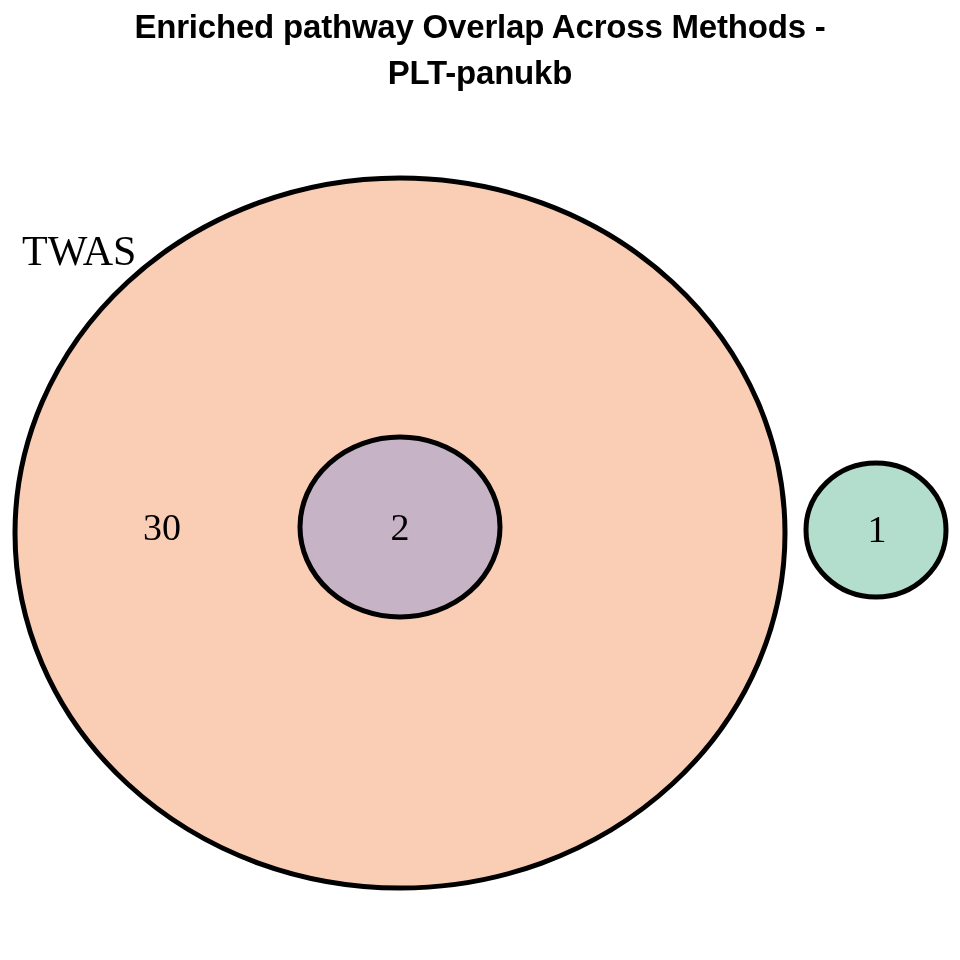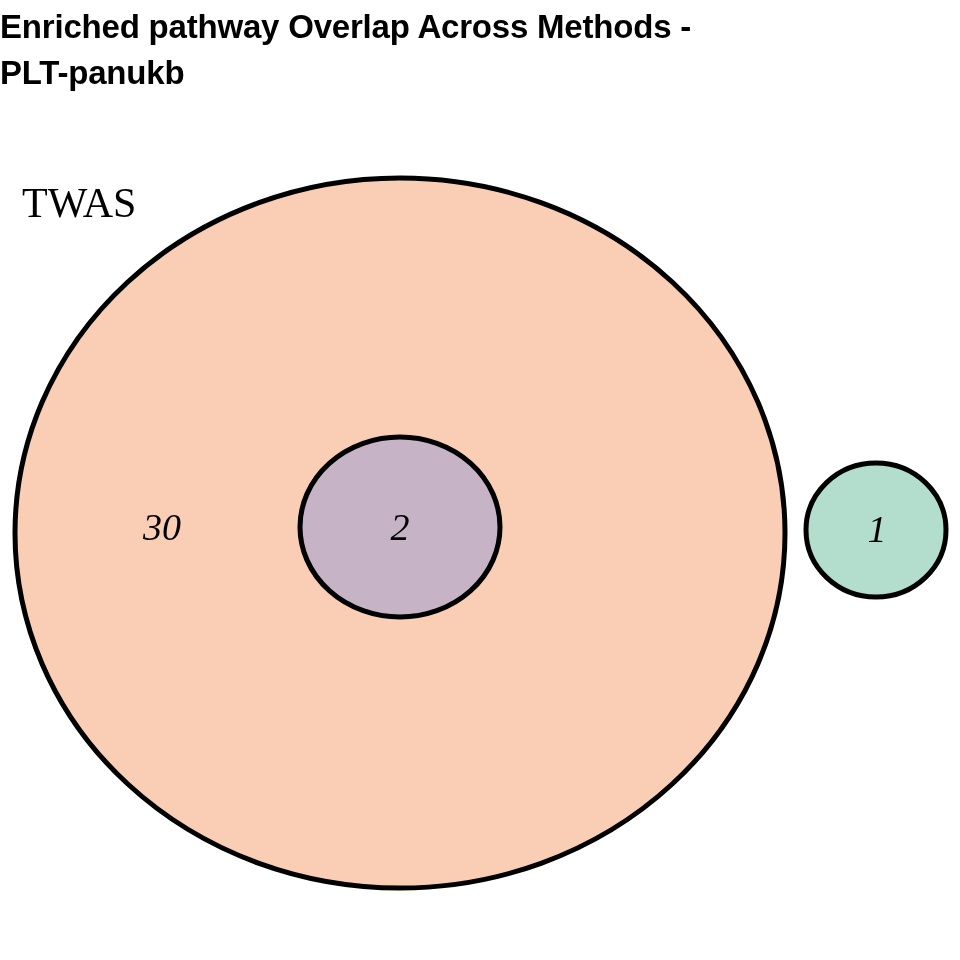--- a/index.html
+++ b/index.html
@@ -20,20 +20,21 @@
     height: 960px;
     background: #ffffff;
   }
 
   
   #chart-title {
     position: absolute;
     left: 0;
     top: 4px;
     width: 960px;
+    text-align: center;
     font-family: "Liberation Sans", "DejaVu Sans", sans-serif;
     font-weight: bold;
     font-size: 33px;
     line-height: 46px;
     letter-spacing: -0.2px;
     color: #000000;
     white-space: pre-line;
   }
 
   
@@ -48,26 +49,26 @@
   
   .venn-text {
     position: absolute;
     font-family: "Liberation Serif", "DejaVu Serif", serif;
     color: #000000;
     white-space: nowrap;
   }
   .set-label {
     font-size: 42px;
     line-height: 42px;
+    margin-top: 48px;
   }
   .count-label {
     font-size: 38px;
     line-height: 38px;
     text-align: center;
-    font-style: italic;
   }
 
   #label-twas   { left: 22px;  top: 182px; }
   #label-coloc  { left: 437px; top: 390px; }
   #label-ctwas  { left: 798px; top: 672px; }
 
   #count-twas-only  { left: 112px; top: 508px; width: 100px; }
   #count-intersect  { left: 350px; top: 508px; width: 100px; }
   #count-ctwas-only { left: 827px; top: 510px; width: 100px; }
 </style>

